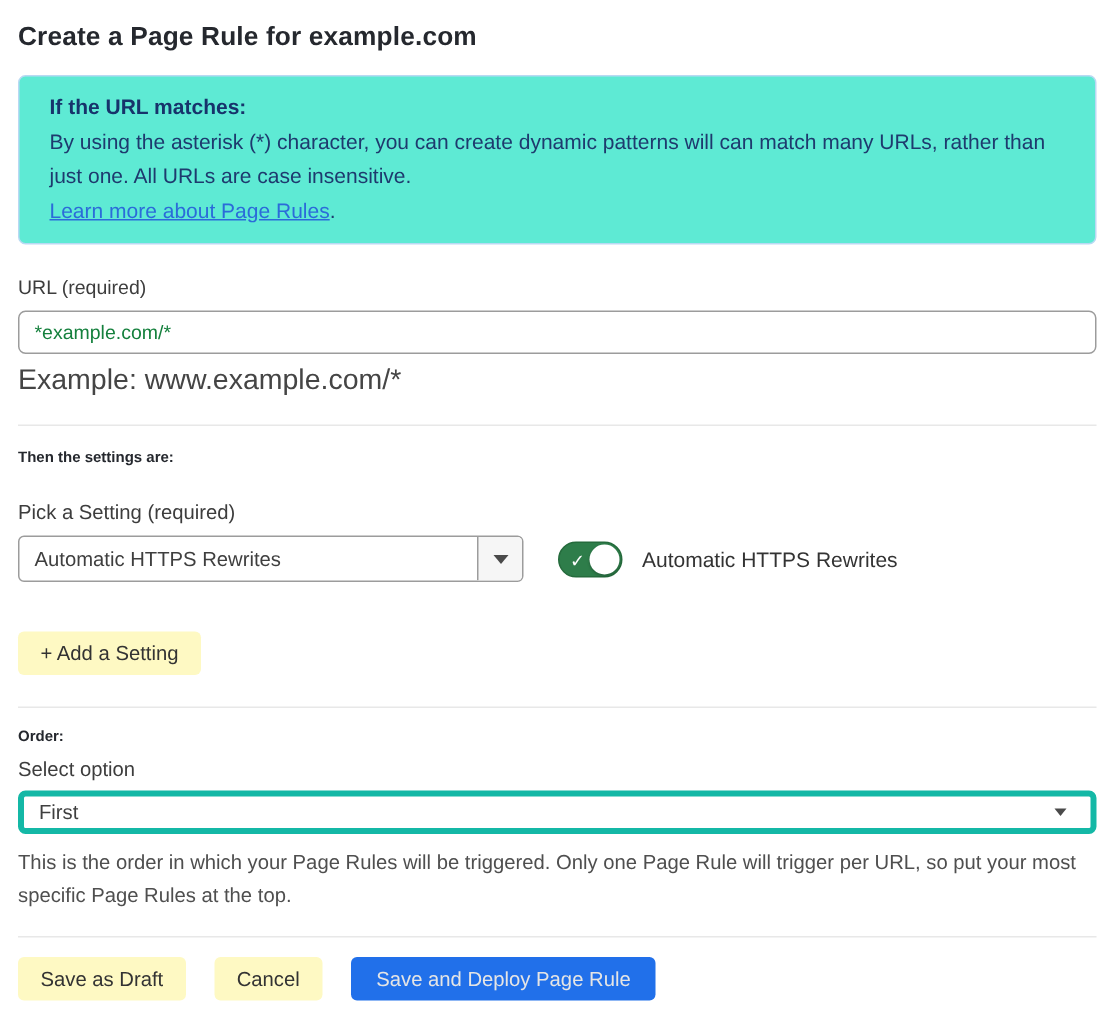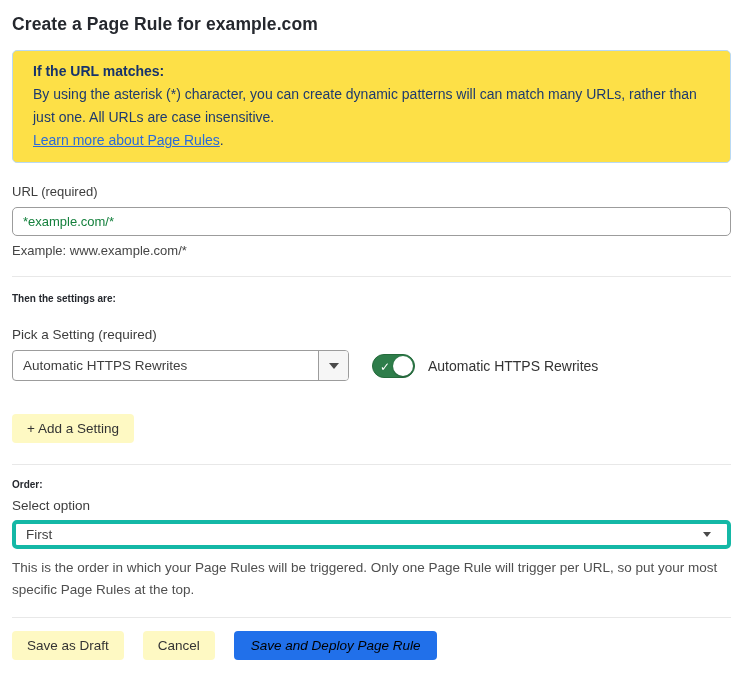--- a/index.html
+++ b/index.html
@@ -12,21 +12,21 @@
 
   h1.page-title {
     font-size: 17.5px;
     font-weight: 700;
     color: #25282e;
     letter-spacing: .1px;
   }
 
   .info-box {
     margin-top: 15px;
-    background: #fde047;
+    background: #5eead4;
     border: 1px solid #b9d9f3;
     border-radius: 5px;
     padding: 9px 20px 10px 20px;
     font-size: 14px;
     line-height: 23px;
     color: #1e3a6e;
   }
   .info-box .info-heading { font-weight: 700; color: #17336b; }
   .info-box a.info-link {
     color: #2b6bd9;
@@ -48,21 +48,21 @@
     border-radius: 5px;
     padding: 0 10px;
     font-family: "Liberation Sans", "DejaVu Sans", sans-serif;
     font-size: 13px;
     color: #15803d;
     background: #ffffff;
     outline: none;
   }
   .helper-text {
     margin-top: 7px;
-    font-size: 13px;
+    font-size: 19px;
     color: #454545;
   }
 
   .divider {
     border: none;
     border-top: 1px solid #e8e8e8;
     margin-top: 18px;
   }
 
   .section-heading {
@@ -153,22 +153,21 @@
     background: #fef9c3;
     color: #333333;
     font-family: "Liberation Sans", "DejaVu Sans", sans-serif;
     font-size: 13.5px;
     padding: 0 15px;
     cursor: pointer;
   }
   .btn.add-setting { margin-top: 33px; }
   .btn.primary {
     background: #2170ea;
-    color: #000000;
-    font-style: italic;
+    color: #e5e5e5;
   }
 
   .order-help {
     margin-top: 8px;
     font-size: 13.5px;
     line-height: 22px;
     color: #4f4f4f;
     max-width: 712px;
   }
 

